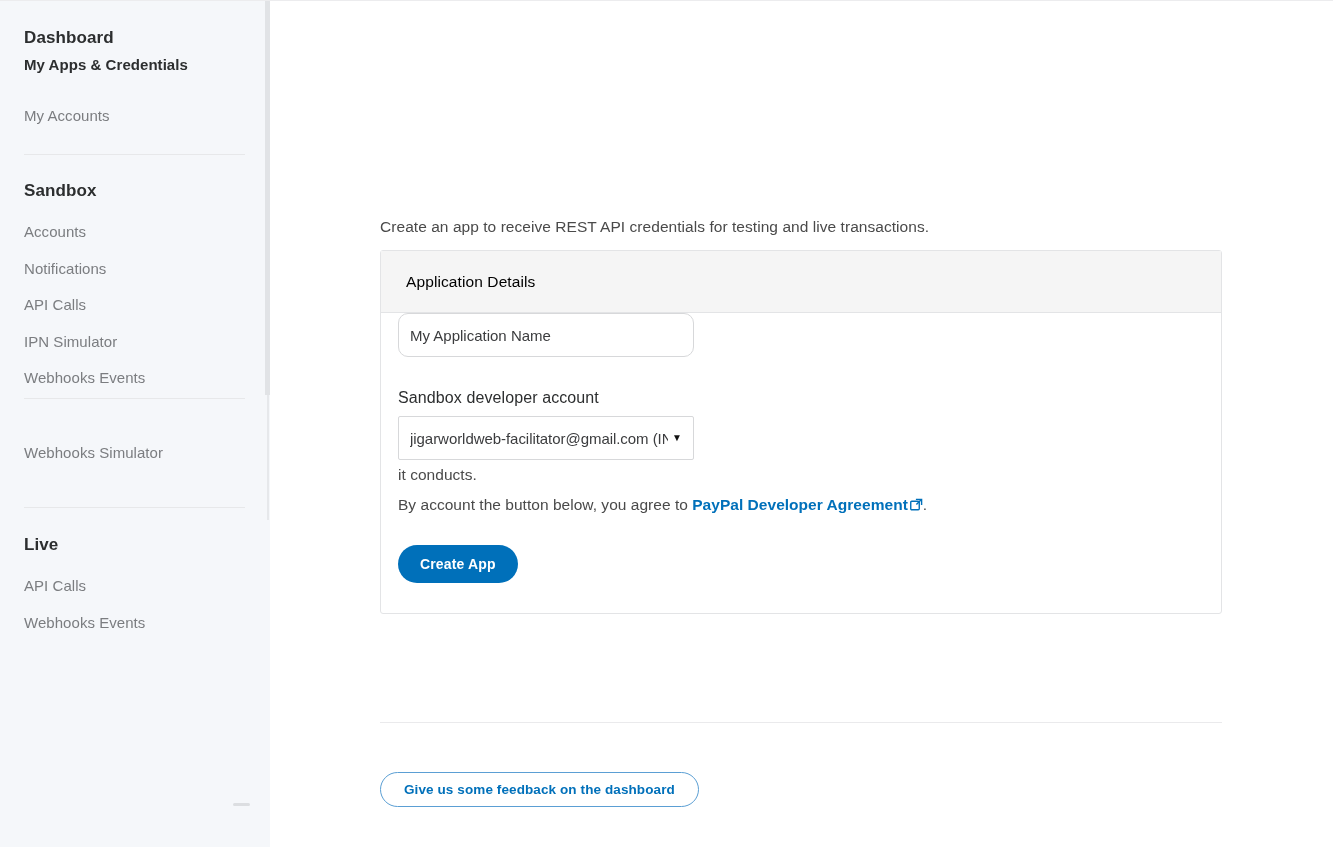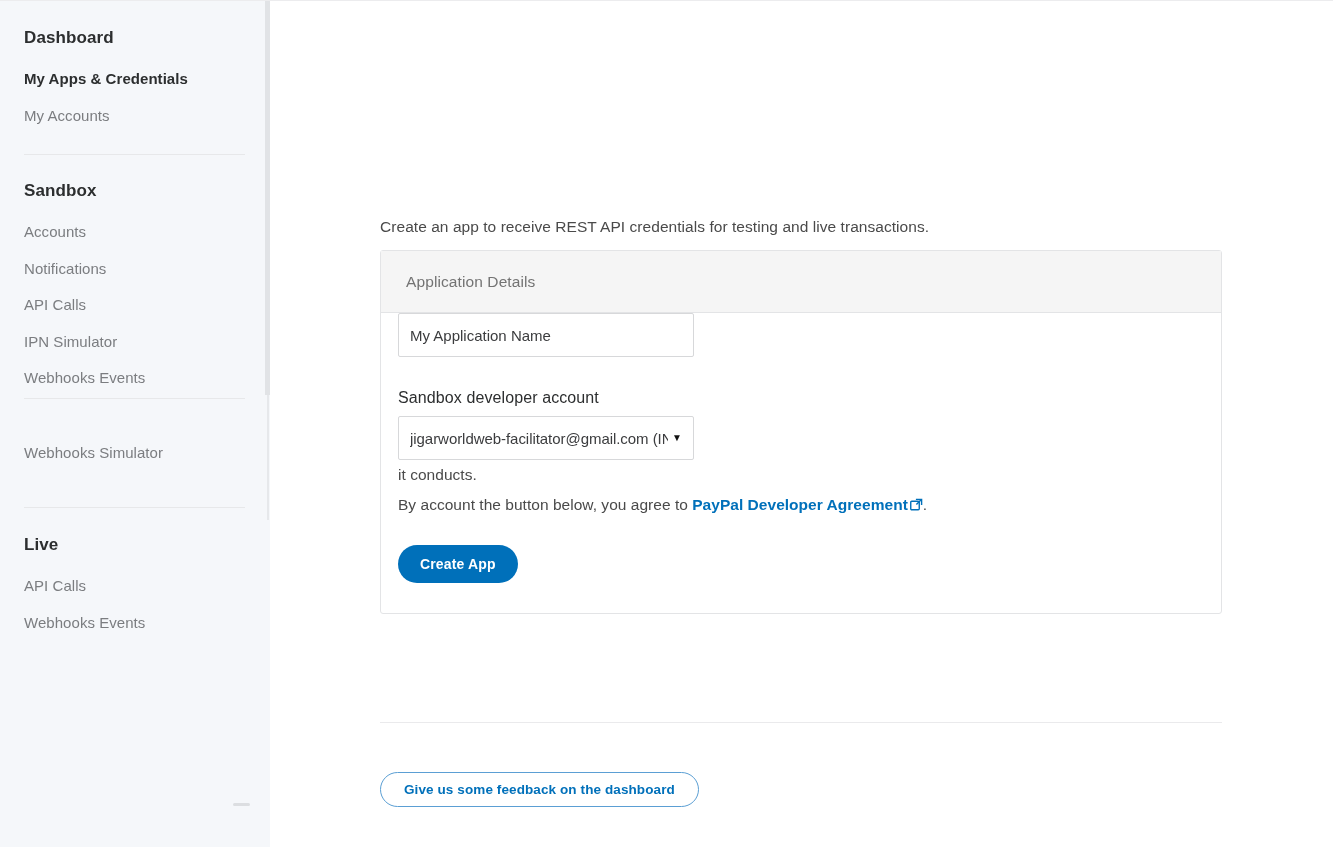--- a/index.html
+++ b/index.html
@@ -135,40 +135,40 @@
     height: 62px;
     background: #f5f5f5;
     border-bottom: 1px solid #e3e4e6;
     display: flex;
     align-items: center;
     padding-left: 25px;
     box-sizing: border-box;
   }
   .panel-header-title {
     font-size: 15.5px;
-    color: #737373;
+    color: #000000;
     letter-spacing: 0.1px;
   }
   .panel-body {
     padding: 0 25px 30px 17px;
     box-sizing: border-box;
   }
 
   .field-label {
     font-size: 16px;
     color: #2c2e2f;
     margin-top: 32px;
     margin-bottom: 9px;
     letter-spacing: 0.1px;
   }
   .text-input {
     width: 296px;
     height: 44px;
     border: 1px solid #d7d8da;
-    border-radius: 2px;
+    border-radius: 10px;
     box-sizing: border-box;
     font-family: "Liberation Sans", sans-serif;
     font-size: 15px;
     color: #3b3c3e;
     padding: 0 11px;
     background: #fff;
     outline: none;
   }
   .select-wrap {
     position: relative;
@@ -266,21 +266,21 @@
 <body>
 
 <div class="top-hairline"></div>
 
 <nav class="sidebar">
   <div class="sidebar-inner">
 
     <div class="nav-section" style="top:28px;">
       <div class="nav-heading">Dashboard</div>
     </div>
-    <div class="nav-item strong" style="position:absolute;top:70px;">My Apps &amp; Credentials</div>
+    <div class="nav-item strong" style="position:absolute;top:56px;">My Apps &amp; Credentials</div>
     <div class="nav-item" style="position:absolute;top:107px;">My Accounts</div>
 
     <div class="nav-divider" style="top:154px;"></div>
 
     <div class="nav-section" style="top:181px;">
       <div class="nav-heading">Sandbox</div>
     </div>
     <div class="nav-item" style="position:absolute;top:223px;">Accounts</div>
     <div class="nav-item" style="position:absolute;top:260px;">Notifications</div>
     <div class="nav-item" style="position:absolute;top:296px;">API Calls</div>

